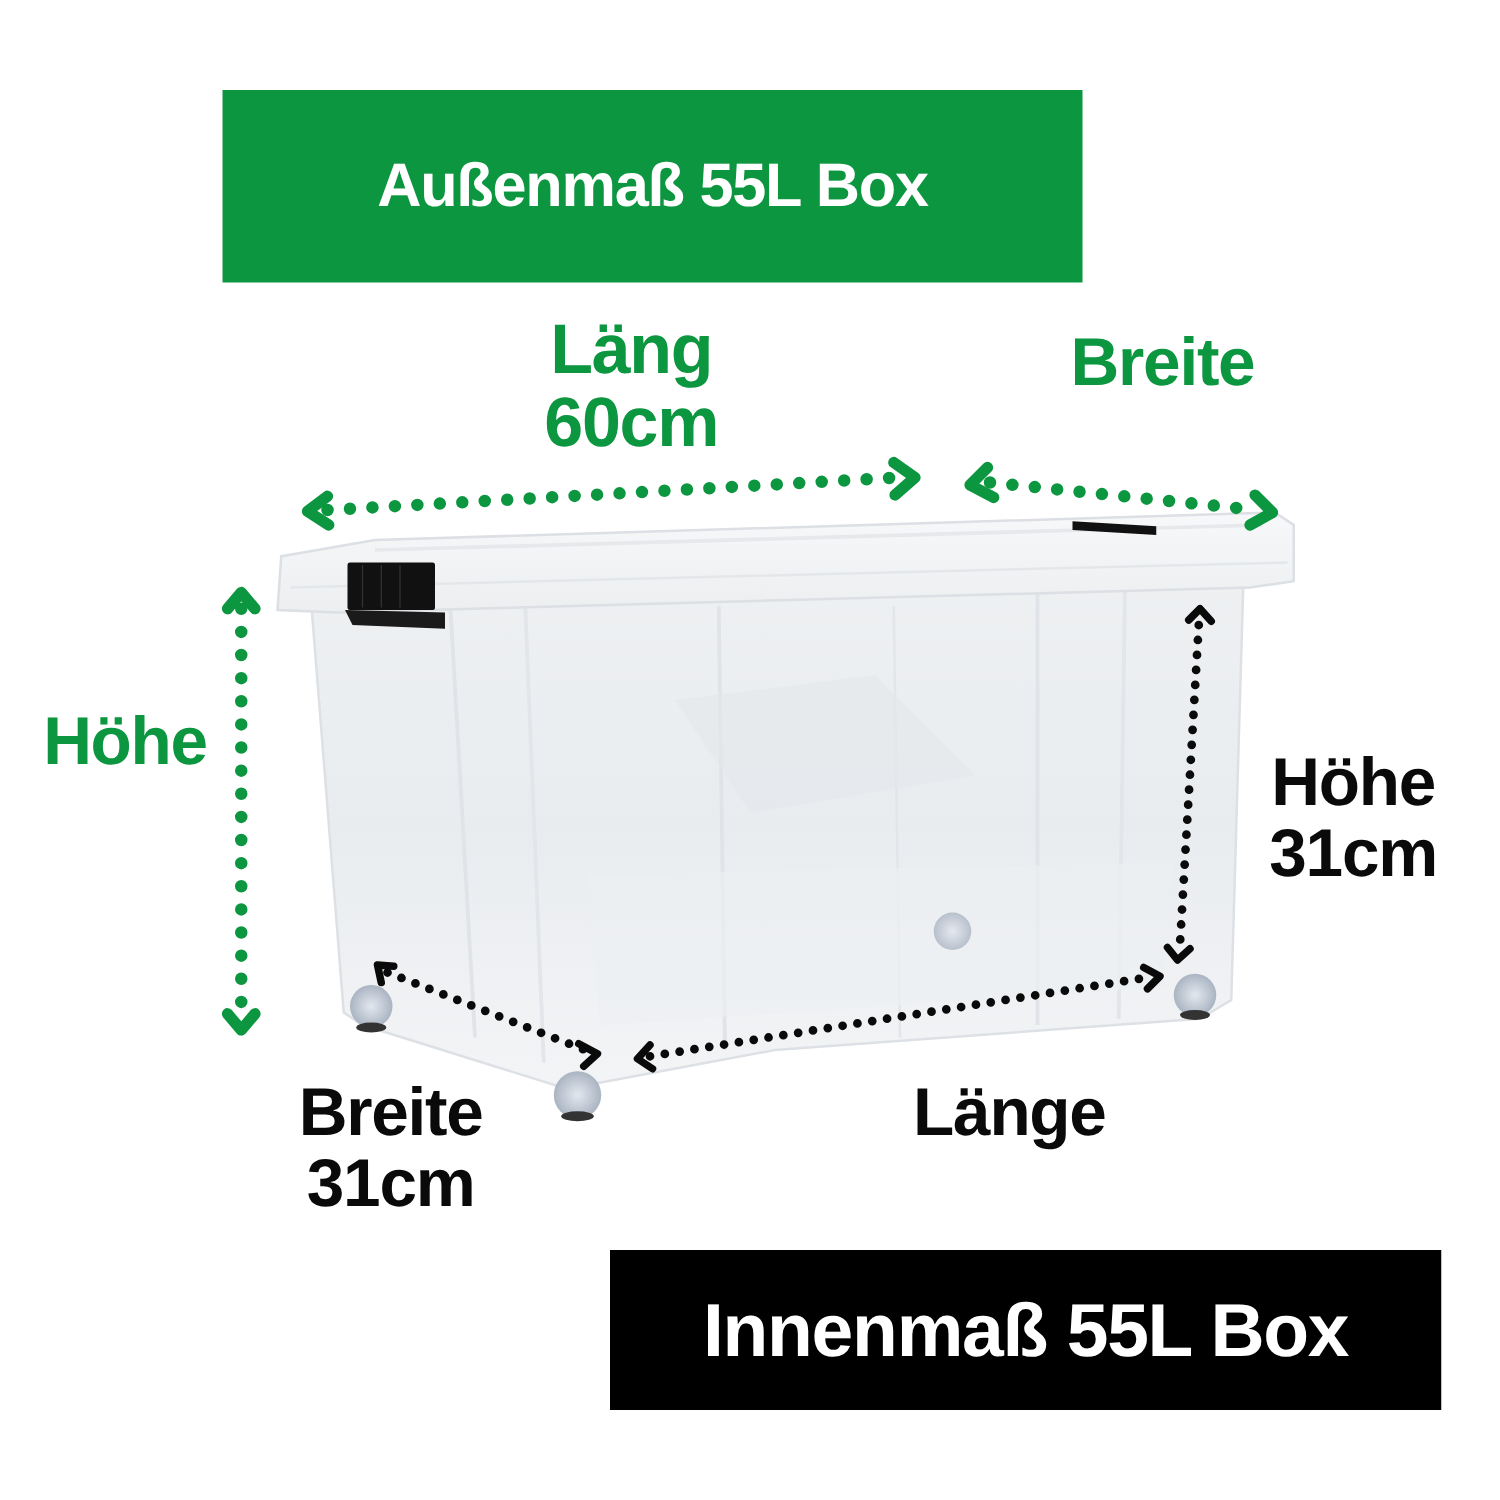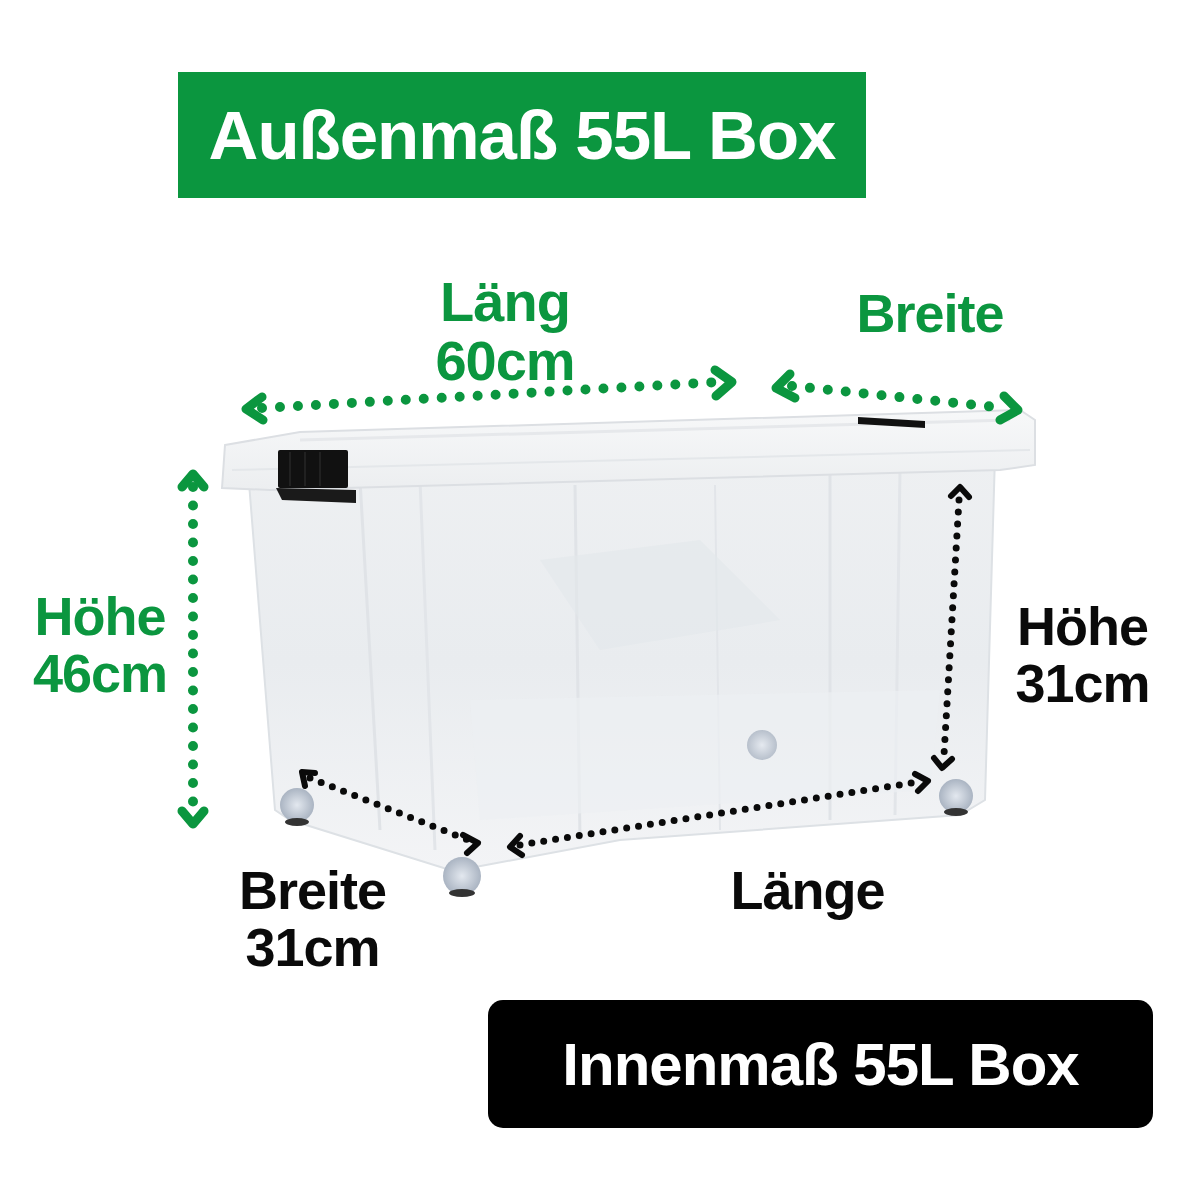--- a/index.html
+++ b/index.html
@@ -5,29 +5,29 @@
   html, body { margin: 0; padding: 0; }
   body {
     width: 1200px; height: 1200px; position: relative; overflow: hidden;
     background: #ffffff;
     font-family: "Liberation Sans", "DejaVu Sans", sans-serif;
   }
   .banner {
     position: absolute; display: flex; align-items: center; justify-content: center;
     color: #ffffff; font-weight: 700; letter-spacing: -1px;
   }
-  .banner-outer { left: 178px; top: 72px; width: 688px; height: 126px; background: #0b963f; font-size: 69px; }
-  .banner-inner { left: 488px; top: 1000px; width: 665px; height: 128px; background: #000000; font-size: 60px; border-radius: 15px; }
+  .banner-outer { left: 178px; top: 72px; width: 688px; height: 154px; background: #0b963f; font-size: 49px; }
+  .banner-inner { left: 488px; top: 1000px; width: 665px; height: 128px; background: #000000; font-size: 60px; }
 
   .label {
     position: absolute; text-align: center; font-weight: 700; line-height: 1.05;
     letter-spacing: -1px;
   }
   .label .l1, .label .l2 { display: block; }
-  .green { color: #0b963f; margin-top: 23px; }
+  .green { color: #0b963f; }
   .black { color: #0a0a0a; }
 
   .lbl-outer-length { left: 405px; top: 250px; width: 200px; font-size: 56px; }
   .lbl-outer-width { left: 830px; top: 262px; width: 200px; font-size: 54px; }
   .lbl-outer-height { left: 15px; top: 565px; width: 170px; font-size: 54px; }
   .lbl-inner-height { left: 995px; top: 598px; width: 175px; font-size: 54px; }
   .lbl-inner-width { left: 210px; top: 862px; width: 205px; font-size: 54px; }
   .lbl-inner-length { left: 705px; top: 862px; width: 205px; font-size: 54px; text-align: center; }
 
   svg.art { position: absolute; left: 0; top: 0; }
@@ -148,21 +148,20 @@
 
 <div class="label green lbl-outer-length">
   <span class="l1">Läng</span>
   <span class="l2">60cm</span>
 </div>
 <div class="label green lbl-outer-width">
   <span class="l1">Breite</span>
 </div>
 <div class="label green lbl-outer-height">
   <span class="l1">Höhe</span>
-  <span class="l2">46cm</span>
 </div>
 
 <div class="label black lbl-inner-height">
   <span class="l1">Höhe</span>
   <span class="l2">31cm</span>
 </div>
 <div class="label black lbl-inner-width">
   <span class="l1">Breite</span>
   <span class="l2">31cm</span>
 </div>

